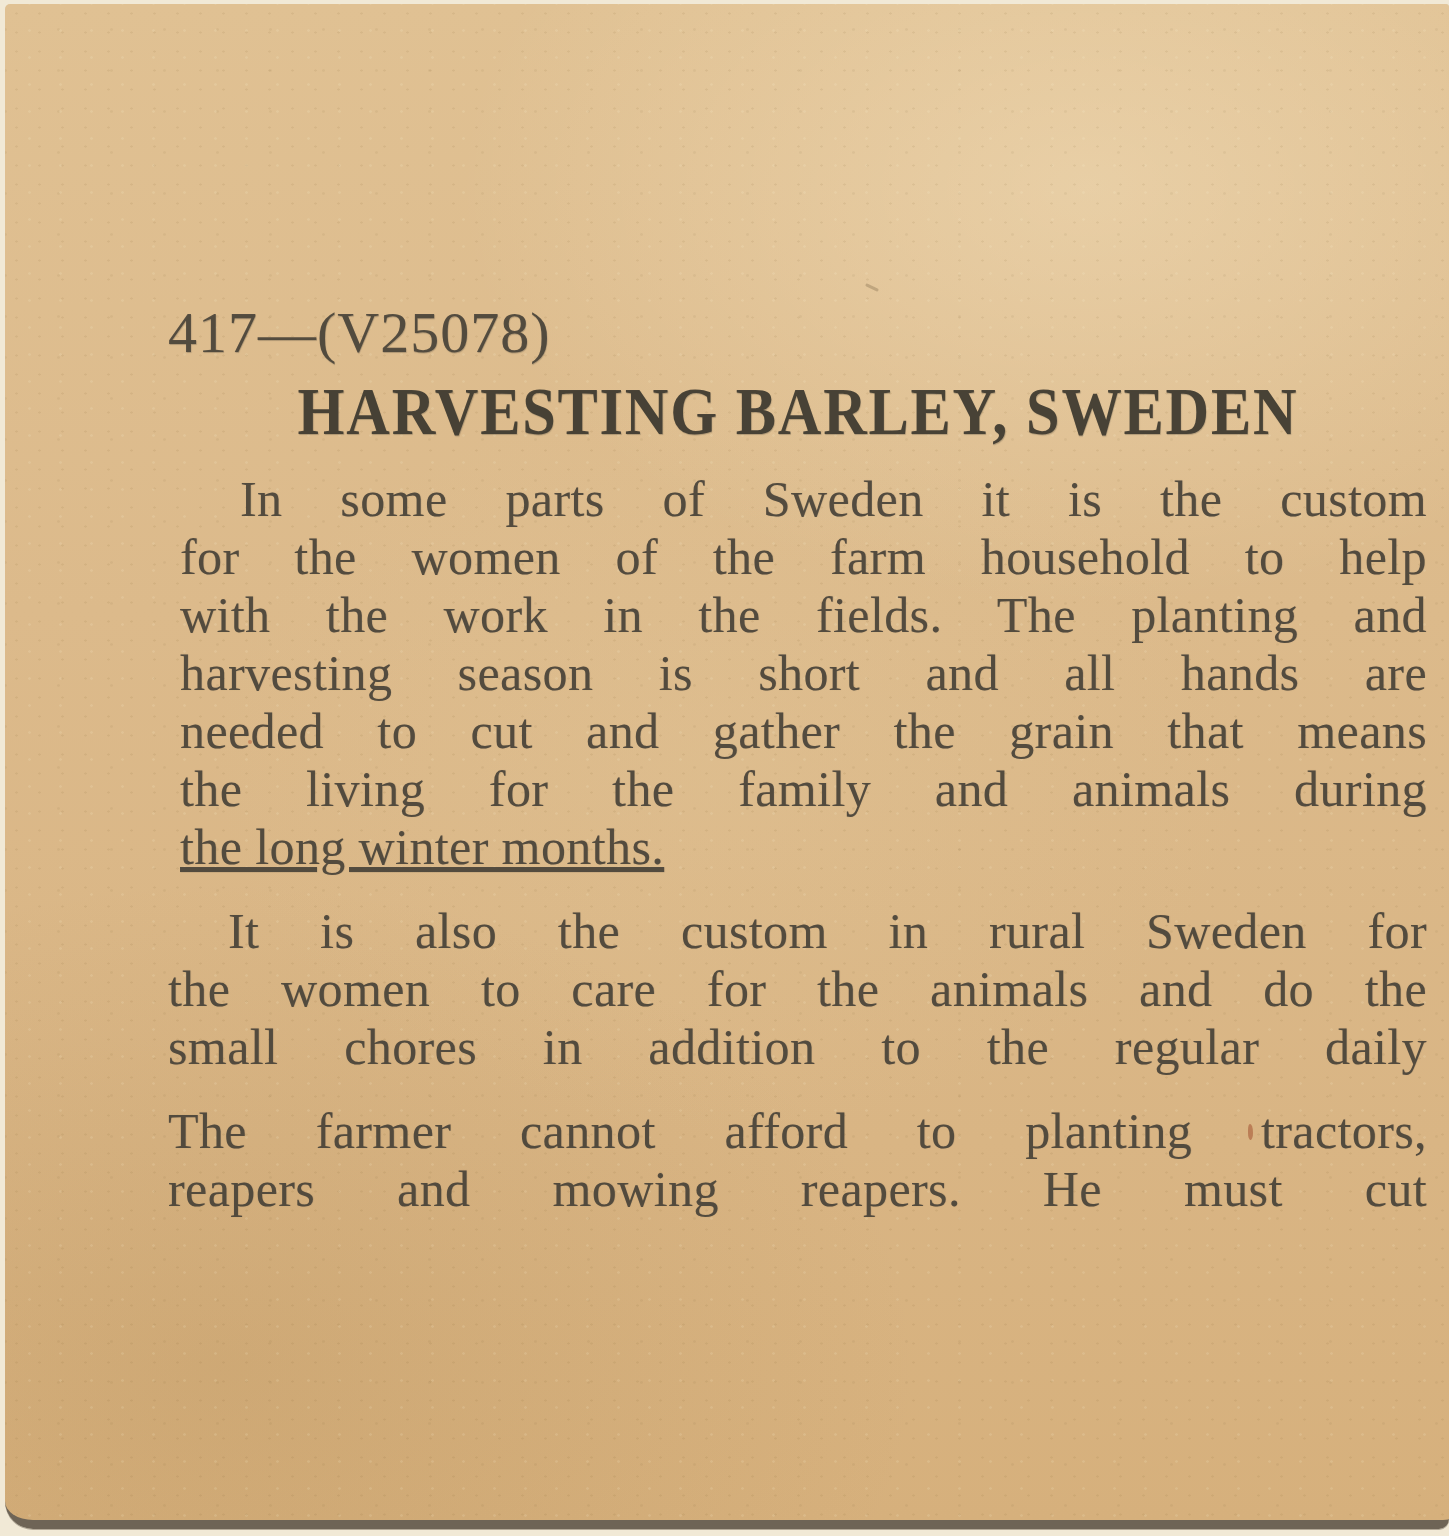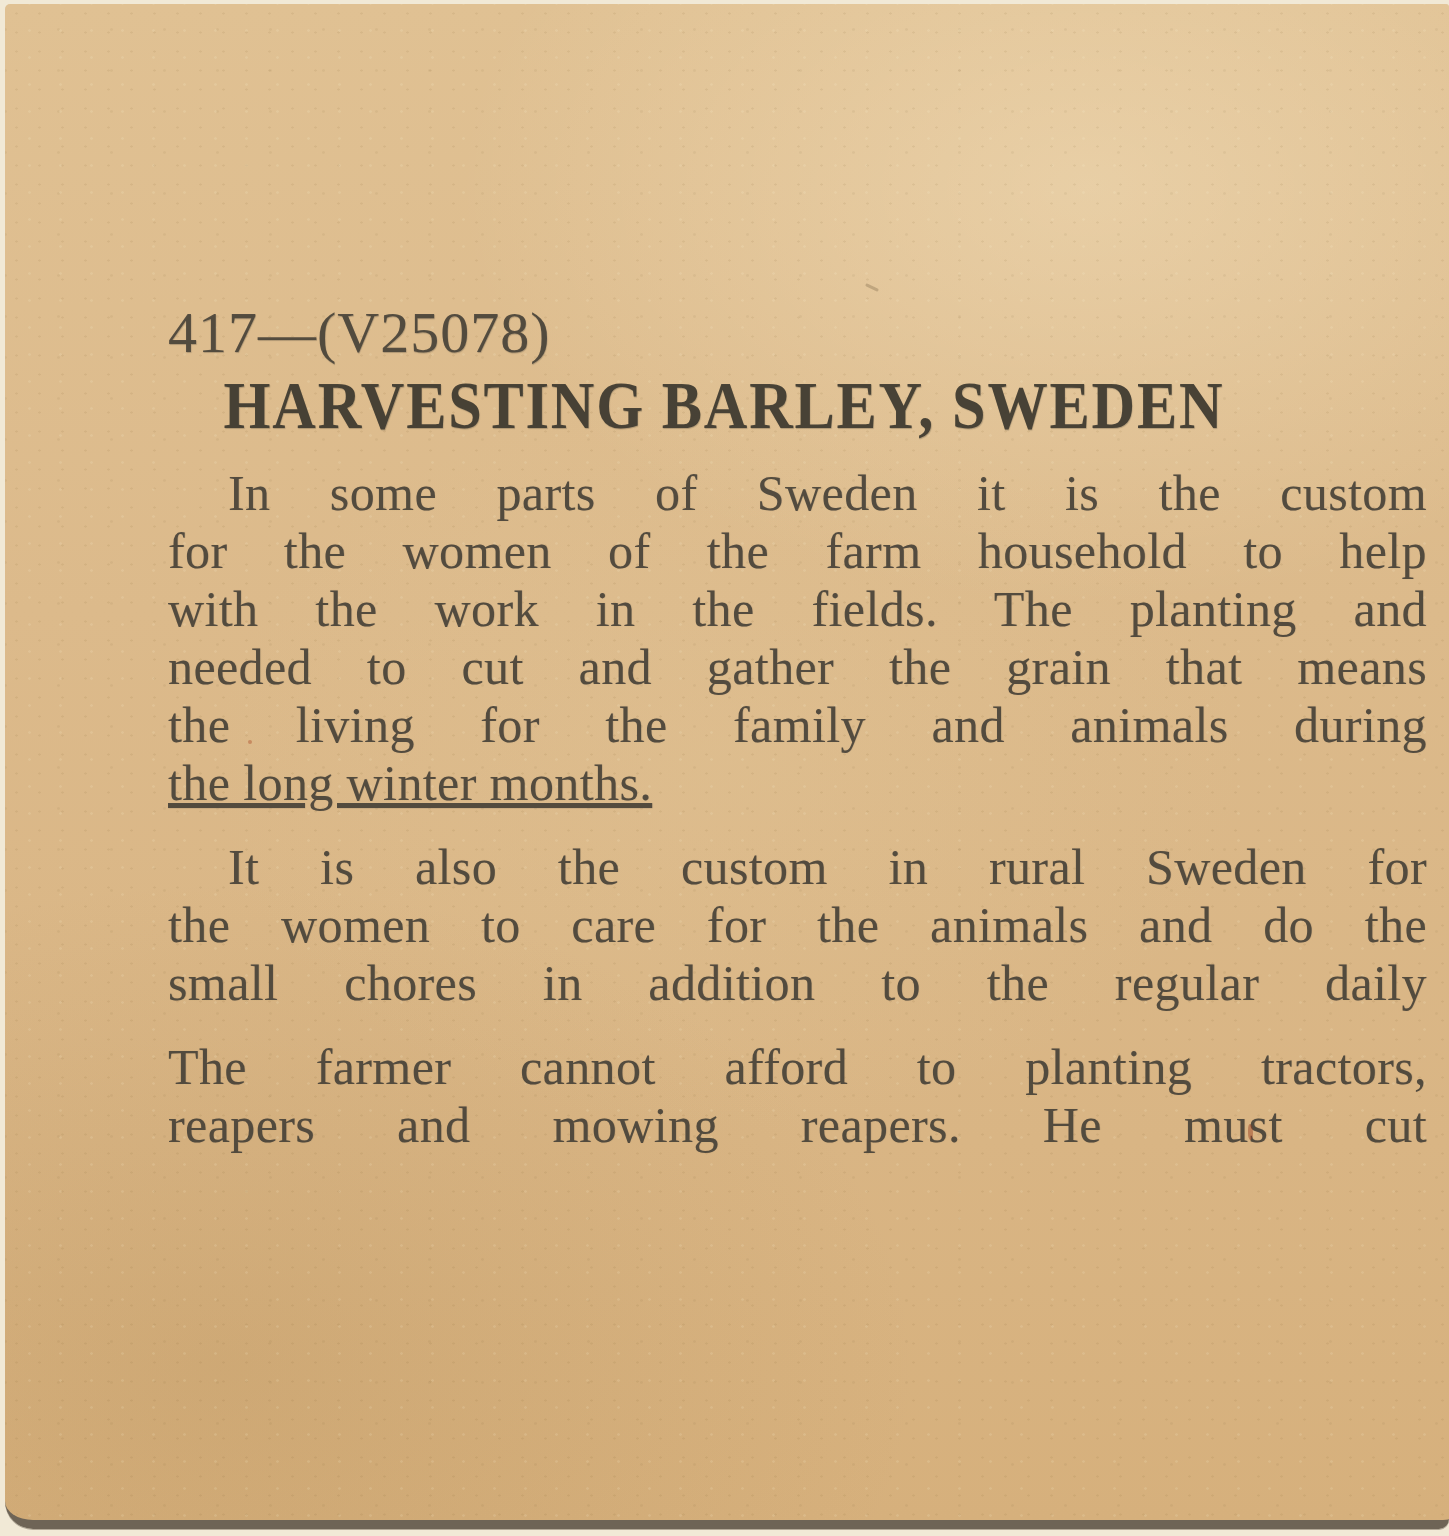--- a/index.html
+++ b/index.html
@@ -61,40 +61,42 @@
   }
 
   .catalog {
     font-size: 58px;
     line-height: 66px;
     letter-spacing: 1px;
     text-shadow: 0.5px 0.5px 0.8px rgba(72, 66, 56, 0.30);
   }
 
   .title-row {
-    margin-top: 4px;
+    text-align: center;
+    margin-top: 10px;
     height: 72px;
   }
   .title-text {
     display: inline-block;
     font-size: 67px;
     line-height: 70px;
     font-weight: 700;
     letter-spacing: 2px;
     transform: scaleX(0.90);
     transform-origin: 50% 50%;
     color: rgba(62, 57, 48, 0.92);
     text-shadow: 0.6px 0.6px 0.9px rgba(62, 57, 48, 0.28);
   }
 
   .para {
     margin: 0 0 26px 0;
   }
   .para.first {
     margin-top: 22px;
+    margin-left: 12px;
   }
 
   .tline {
     font-size: 50px;
     line-height: 58px;
     letter-spacing: 0.4px;
     text-align: justify;
     text-align-last: justify;
     text-shadow: 0.4px 0.4px 0.7px rgba(72, 66, 56, 0.28);
     white-space: nowrap;      
@@ -112,20 +114,21 @@
     <div class="catalog">417—(V25078)</div>
 
     <div class="title-row">
       <span class="title-text">HARVESTING BARLEY, SWEDEN</span>
     </div>
 
     <div class="para first">
       <div class="tline indent">In some parts of Sweden it is the custom</div>
       <div class="tline">for the women of the farm household to help</div>
       <div class="tline">with the work in the fields. The planting and</div>
+      <div class="tline">harvesting season is short and all hands are</div>
       <div class="tline">needed to cut and gather the grain that means</div>
       <div class="tline">the living for the family and animals during</div>
       <div class="tline flush">the long winter months.</div>
     </div>
 
     <div class="para">
       <div class="tline indent">It is also the custom in rural Sweden for</div>
       <div class="tline">the women to care for the animals and do the</div>
       <div class="tline">small chores in addition to the regular daily</div>
     </div>

